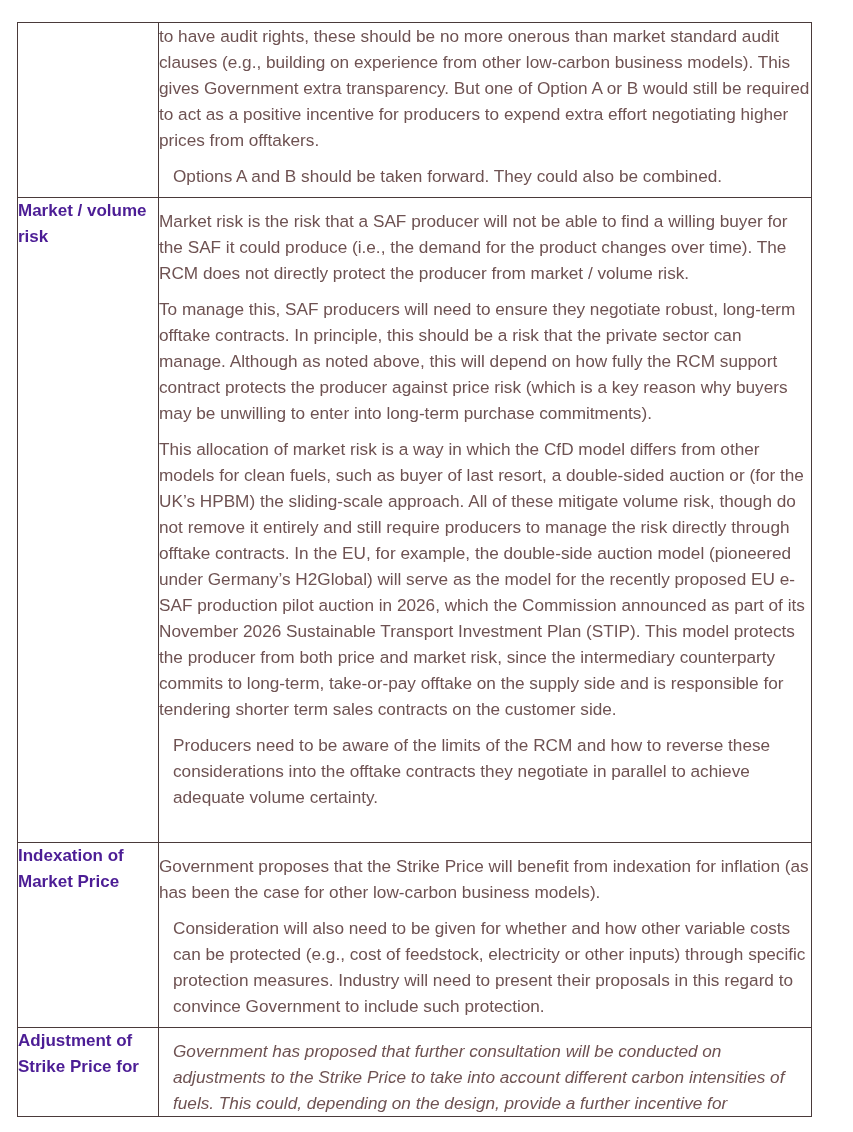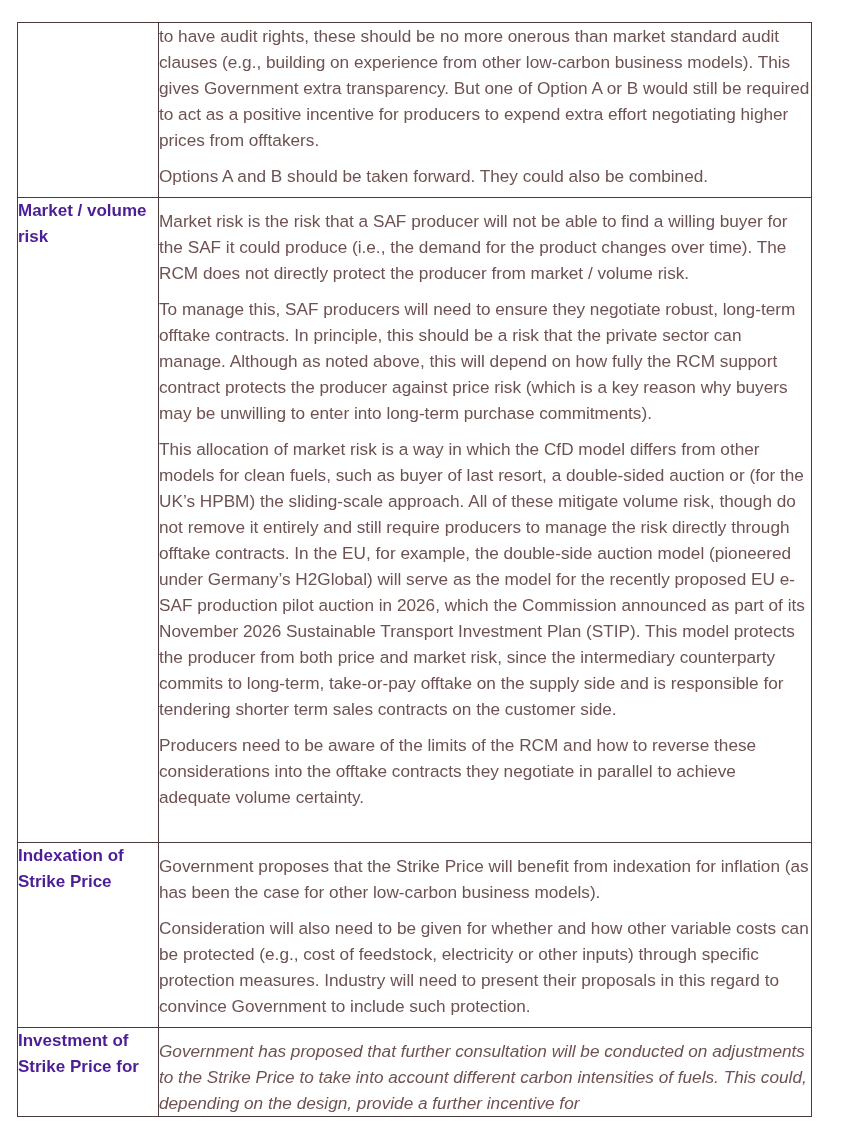--- a/index.html
+++ b/index.html
@@ -5,21 +5,21 @@
   html, body { margin: 0; padding: 0; background: #ffffff; }
   body { width: 853px; height: 1132px; position: relative; overflow: hidden;
          font-family: "Liberation Sans", sans-serif; color: #6e5252; }
   table.doc { position: absolute; left: 17px; top: 22px; width: 795px;
               border-collapse: collapse; table-layout: fixed; }
   table.doc td { border: 1px solid #4a3a3a; vertical-align: top; padding: 0; }
   td.label { width: 140px; padding: 10px 2px 0 2px; font-weight: bold;
              font-size: 17px; line-height: 26px; color: #4c1d95; }
   td.content { padding: 0 6px 0 3px; font-size: 17.2px; line-height: 26px; }
   td.content p { margin: 0 0 10px 0; }
-  td.content p:last-child { margin-bottom: 8px; }
+  td.content p:last-child { margin-bottom: 8px; margin-left: 14px; }
   tr.first td.content { padding-top: 0; }
   tr.first td.content p:first-child { margin-top: 0; }
   tr.row td.content { padding-top: 10px; }
   tr.last td.content p:last-child { margin-bottom: 0; font-style: italic; }
 </style>
 </head>
 <body>
 
 <table class="doc">
   <tbody>
@@ -33,26 +33,26 @@
   <tr class="row" style="height:645px;">
     <td class="label">Market / volume risk</td>
     <td class="content">
       <p>Market risk is the risk that a SAF producer will not be able to find a willing buyer for the SAF it could produce (i.e., the demand for the product changes over time). The RCM does not directly protect the producer from market / volume risk.</p>
       <p>To manage this, SAF producers will need to ensure they negotiate robust, long-term offtake contracts. In principle, this should be a risk that the private sector can manage. Although as noted above, this will depend on how fully the RCM support contract protects the producer against price risk (which is a key reason why buyers may be unwilling to enter into long-term purchase commitments).</p>
       <p>This allocation of market risk is a way in which the CfD model differs from other models for clean fuels, such as buyer of last resort, a double-sided auction or (for the UK’s HPBM) the sliding-scale approach. All of these mitigate volume risk, though do not remove it entirely and still require producers to manage the risk directly through offtake contracts. In the EU, for example, the double-side auction model (pioneered under Germany’s H2Global) will serve as the model for the recently proposed EU e-SAF production pilot auction in 2026, which the Commission announced as part of its November 2026 Sustainable Transport Investment Plan (STIP). This model protects the producer from both price and market risk, since the intermediary counterparty commits to long-term, take-or-pay offtake on the supply side and is responsible for tendering shorter term sales contracts on the customer side.</p>
       <p>Producers need to be aware of the limits of the RCM and how to reverse these considerations into the offtake contracts they negotiate in parallel to achieve adequate volume certainty.</p>
     </td>
   </tr>
   <tr class="row" style="height:182px;">
-    <td class="label">Indexation of Strike Price</td>
+    <td class="label">Indexation of Market Price</td>
     <td class="content">
       <p>Government proposes that the Strike Price will benefit from indexation for inflation (as has been the case for other low-carbon business models).</p>
       <p>Consideration will also need to be given for whether and how other variable costs can be protected (e.g., cost of feedstock, electricity or other inputs) through specific protection measures. Industry will need to present their proposals in this regard to convince Government to include such protection.</p>
     </td>
   </tr>
   <tr class="row last" style="height:89px;">
-    <td class="label">Investment of Strike Price for</td>
+    <td class="label">Adjustment of Strike Price for</td>
     <td class="content">
       <p>Government has proposed that further consultation will be conducted on adjustments to the Strike Price to take into account different carbon intensities of fuels. This could, depending on the design, provide a further incentive for</p>
     </td>
   </tr>
 </tbody>
   </table>
 
 </body></html>

